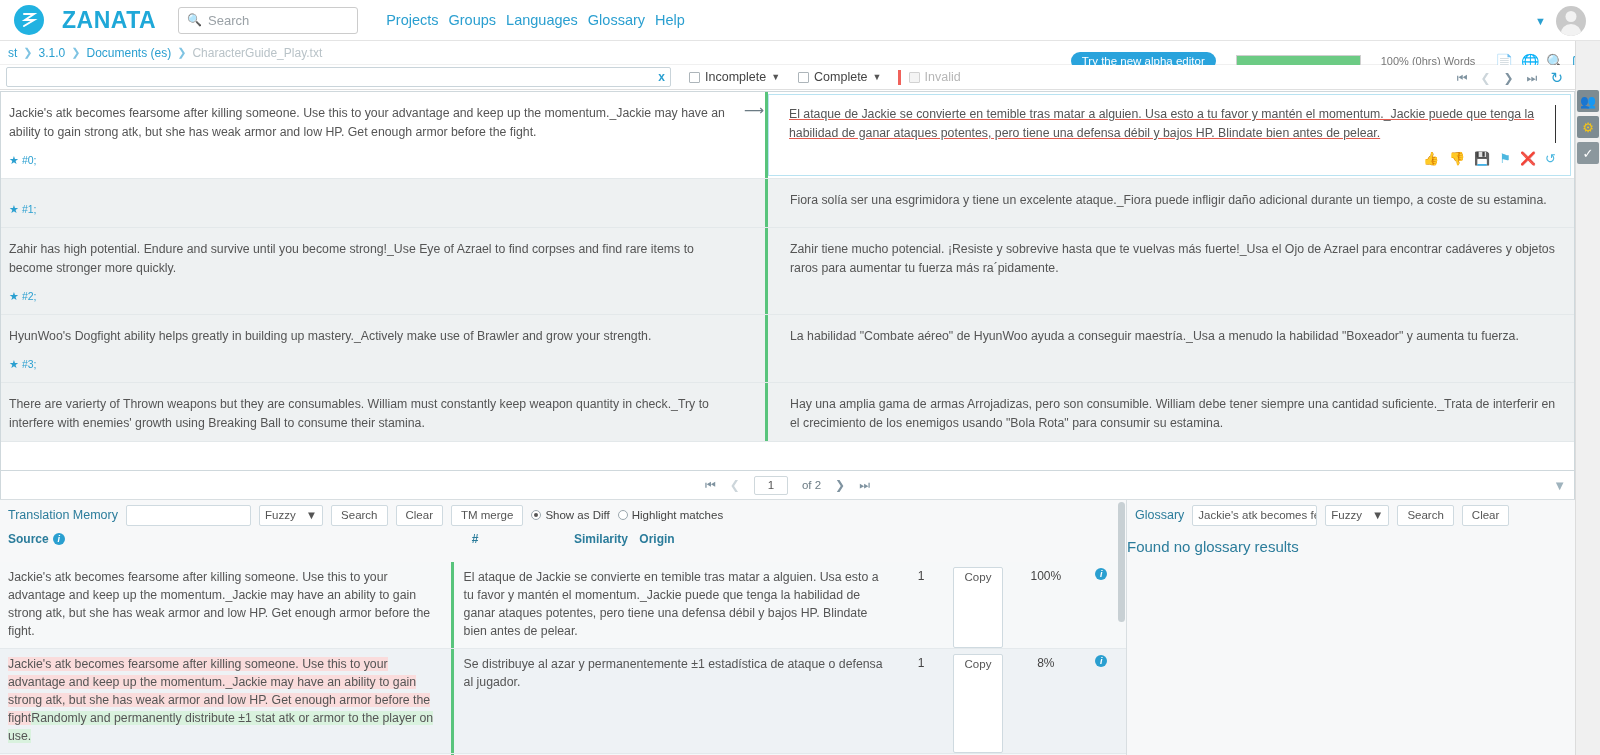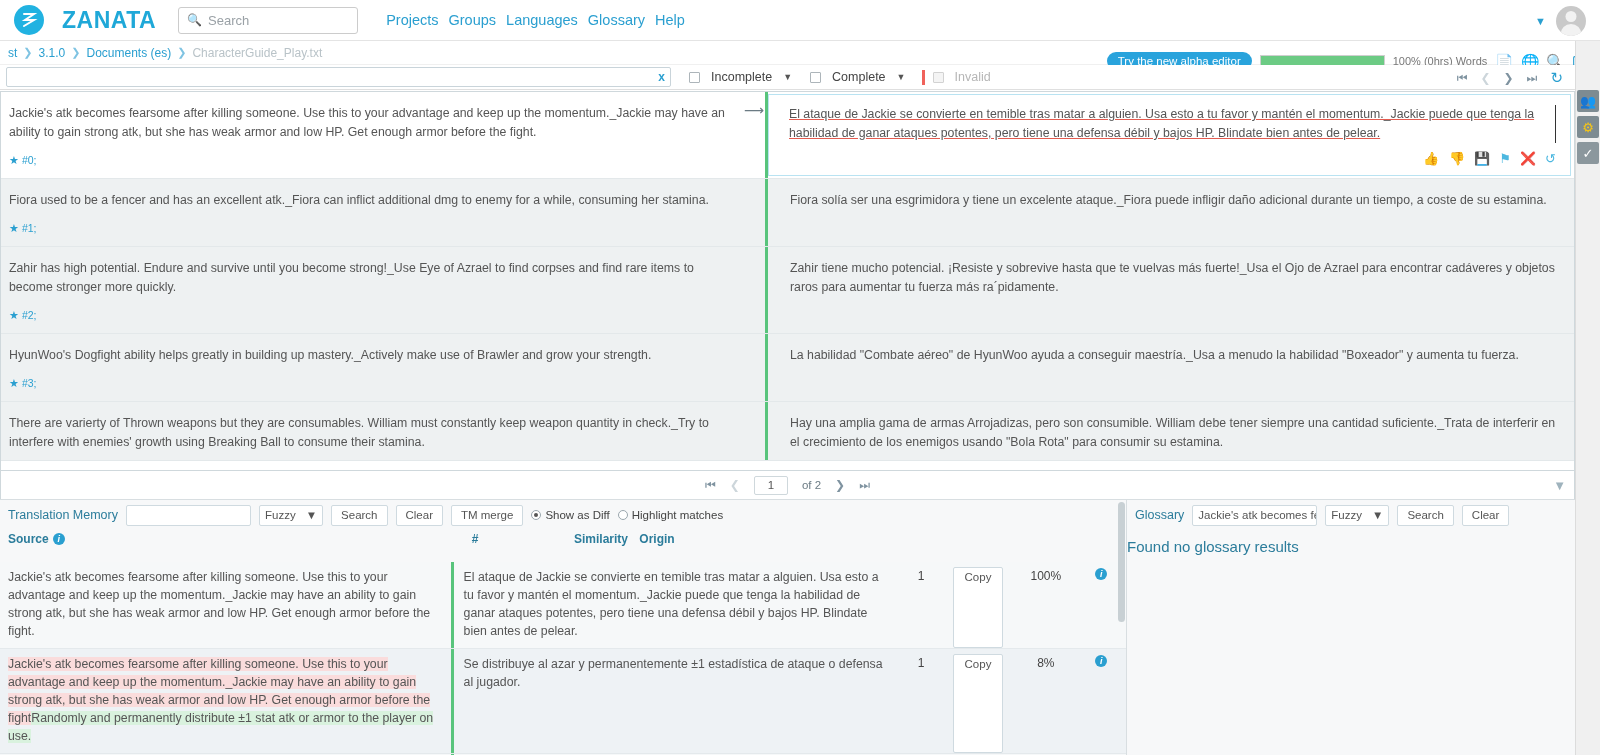--- a/index.html
+++ b/index.html
@@ -73,21 +73,21 @@
     padding: 0 8px;
     position: relative;
     border-bottom: 1px solid #f0f0f0;
   }
   .crumbs { display: flex; align-items: center; gap: 6px; font-size: 12px; }
   .crumbs a { color: #2a9fd0; text-decoration: none; }
   .crumbs .sep { color: #7ec3e2; font-size: 11px; }
   .crumbs .cur { color: #b9c3c8; }
   .crumb-right {
     position: absolute; right: 6px; top: 8px;
-    height: 24px; display: flex; align-items: center; gap: 8px;
+    height: 24px; display: flex; align-items: center; gap: 20px;
   }
   .alpha-btn {
     background: #29a3dc; color: #fff;
     border-radius: 11px; font-size: 11.5px;
     padding: 3px 11px; white-space: nowrap;
     cursor: pointer;
   }
   .progbar {
     width: 125px; height: 13px; background: #e3e3e3;
     border: 1px solid #cfcfcf; position: relative;
@@ -112,21 +112,21 @@
     width: 665px; height: 20px;
     border: 1px solid #c9d4da; border-radius: 2px;
     background: #fff; display: flex; align-items: center;
     padding: 0 6px; position: relative;
   }
   .filterbox .ph { font-size: 11.5px; color: #9aa7ae; margin-top: 47px; }
   .filterbox .clr {
     position: absolute; right: 5px; color: #2a9fd0;
     font-size: 12px; font-weight: bold; cursor: pointer;
   }
-  .fchk { display: flex; align-items: center; gap: 11px; font-size: 12.5px; color: #444; margin-left: 18px; text-align: right; }
+  .fchk { display: flex; align-items: center; gap: 5px; font-size: 12.5px; color: #444; margin-left: 18px; text-align: right; }
   .fchk .box { width: 11px; height: 11px; border: 1px solid #adb5ba; background: #fff; border-radius: 1px; }
   .fchk .cv { font-size: 9px; color: #555; }
   .fchk.disabled { color: #b6b6b6; }
   .fchk.disabled .box { border-color: #d2d2d2; background: #f4f4f4; }
   .redbar { width: 3px; height: 15px; background: #f0625b; margin-left: 16px; }
   .filter-right {
     position: absolute; right: 6px; top: 0; height: 25px;
     display: flex; align-items: center; gap: 13px;
   }
   .pgnav { display: flex; align-items: center; gap: 13px; color: #7f93a0; font-size: 12px; }
@@ -420,21 +420,20 @@
         <span>💾</span>
         <span>⚑</span>
         <span>❌</span>
         <span>↺</span>
       </div>
     </div>
   </div>
 
   <div class="trow even">
     <div class="src">
-      <div class="txt">Fiora used to be a fencer and has an excellent atk._Fiora can inflict additional dmg to enemy for a while, consuming her stamina.</div>
       <div class="rowid">
         <span class="star">★</span>
         <span>#1;</span>
       </div>
     </div>
     <div class="arrowcol"></div>
     <div class="greenbar"></div>
     <div class="tgt">
       <div class="txt">Fiora solía ser una esgrimidora y tiene un excelente ataque._Fiora puede infligir daño adicional durante un tiempo, a coste de su estamina.</div>
     </div>

